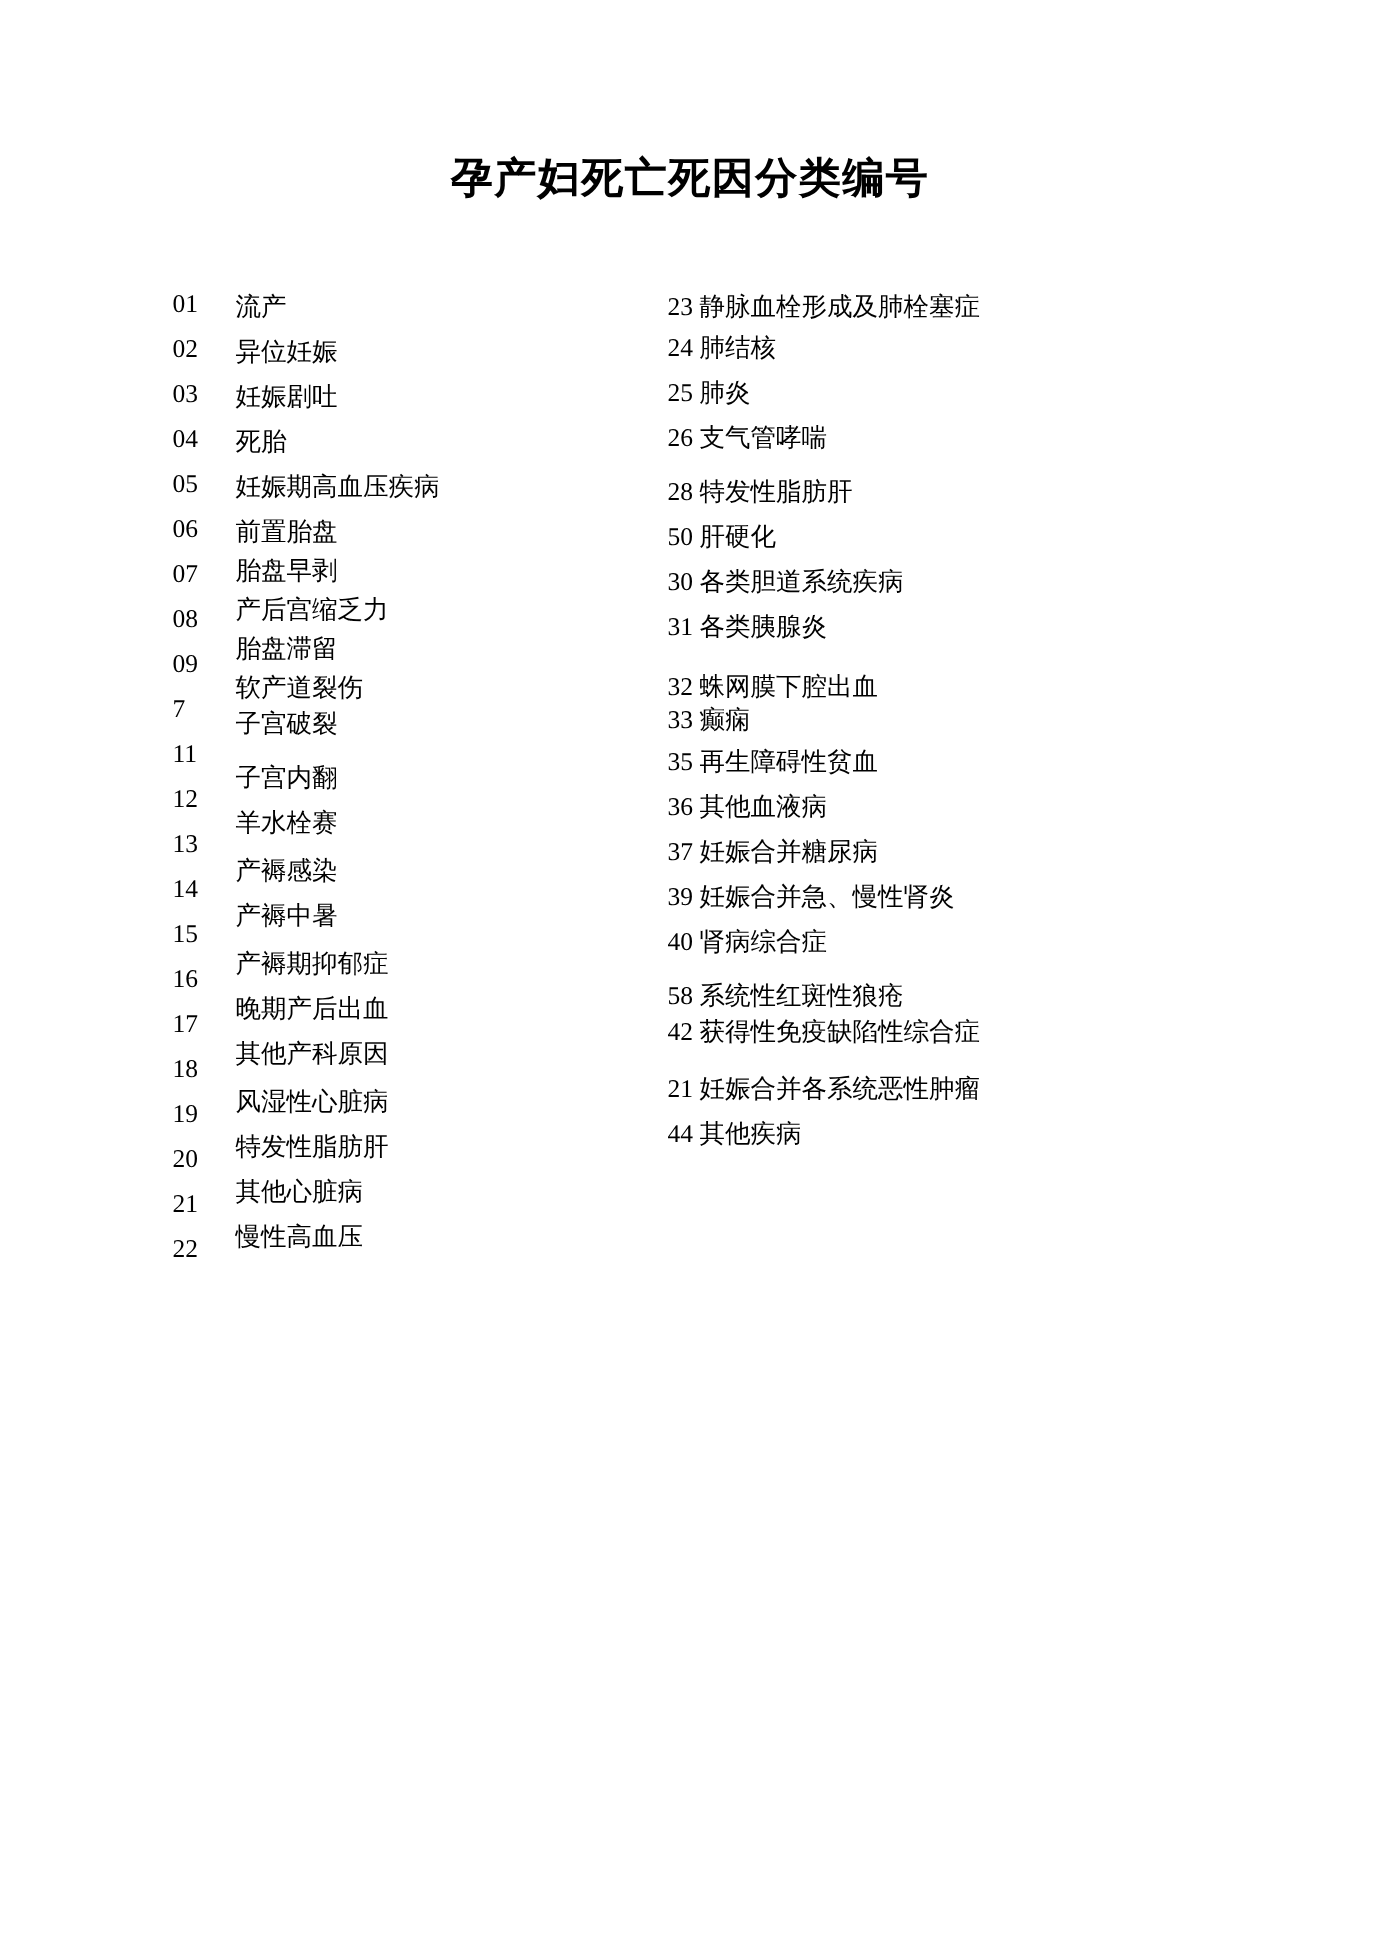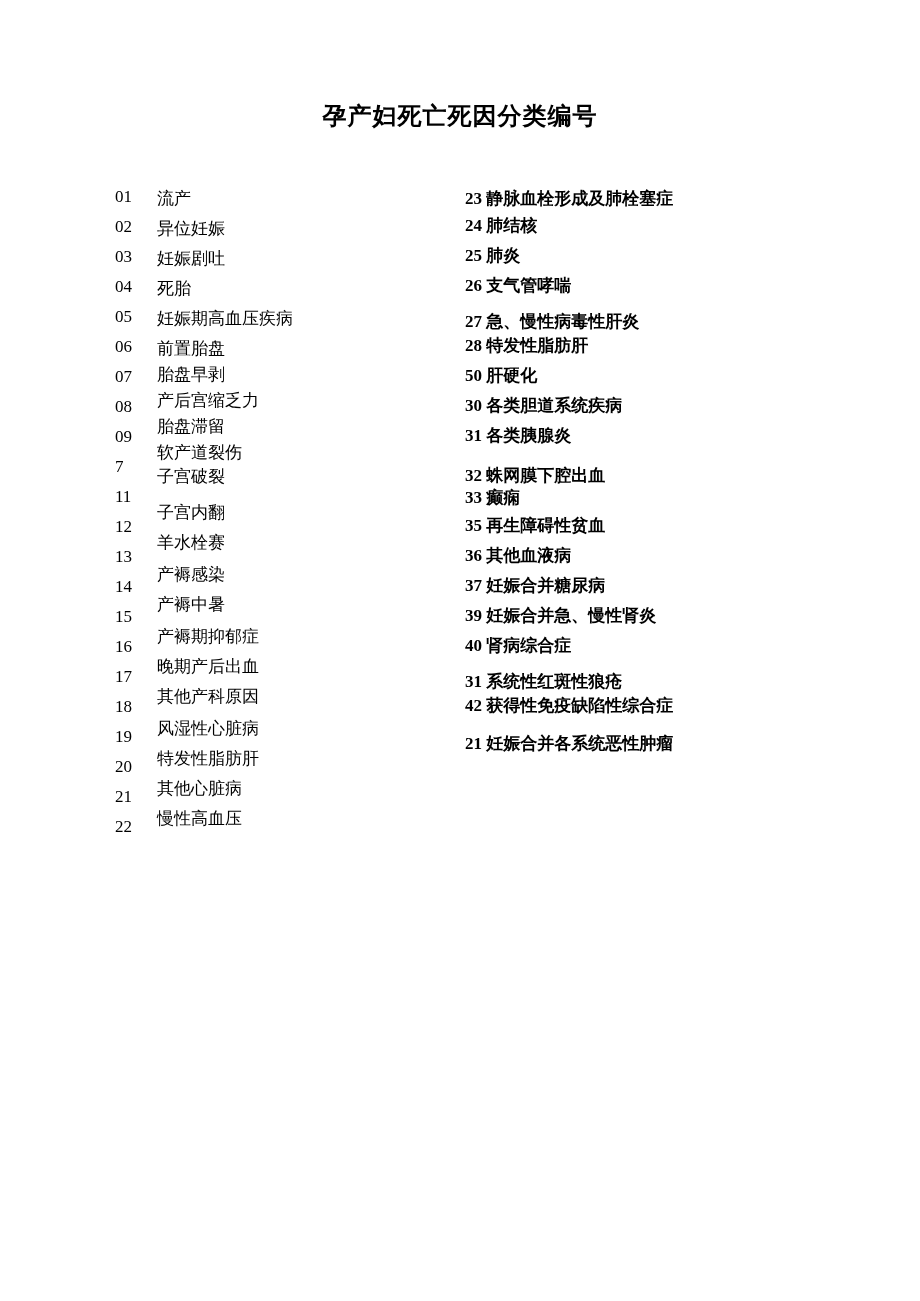--- a/index.html
+++ b/index.html
@@ -12,48 +12,46 @@
       height: 1301px;
       background: #ffffff;
       font-family: "SimSun", "宋体", serif;
       color: #000000;
     }
     .page {
       padding: 100px 115px 0 115px;
     }
     .title {
       text-align: center;
-      font-size: 24px;
+      font-size: 28px;
       font-weight: bold;
       font-family: "SimHei", "黑体", sans-serif;
       margin-bottom: 55px;
       letter-spacing: 1px;
     }
     .columns {
       display: flex;
-      gap: 20px;
     }
     .col-left {
       width: 330px;
     }
     .col-right {
       flex: 1;
       padding-left: 0px;
     }
     .item-num {
       width: 42px;
       font-size: 17px;
       font-family: "Times New Roman", serif;
     }
     .item-label {
       font-size: 17px;
     }
     .right-item {
       font-size: 17px;
-      font-weight: bold;
     }
   </style>
 </head>
 <body>
 
 <div class="page">
   <h1 class="title">孕产妇死亡死因分类编号</h1>
 
   <div class="columns">
 
@@ -108,31 +106,31 @@
           <div class="item-label" style="height:30px;padding-top:12px">慢性高血压</div>
         </div>
       </div>
     </div>
 
     <div class="col-right">
       <div class="right-item" style="height:27px">23 静脉血栓形成及肺栓塞症</div>
       <div class="right-item" style="height:30px">24 肺结核</div>
       <div class="right-item" style="height:30px">25 肺炎</div>
       <div class="right-item" style="height:36px">26 支气管哮喘</div>
-      <div class="right-item" style="height:24px">27 急、慢性病毒性肝炎</div>
       <div class="right-item" style="height:30px">28 特发性脂肪肝</div>
       <div class="right-item" style="height:30px">50 肝硬化</div>
       <div class="right-item" style="height:30px">30 各类胆道系统疾病</div>
       <div class="right-item" style="height:40px">31 各类胰腺炎</div>
       <div class="right-item" style="height:22px">32 蛛网膜下腔出血</div>
       <div class="right-item" style="height:28px">33 癫痫</div>
       <div class="right-item" style="height:30px">35 再生障碍性贫血</div>
       <div class="right-item" style="height:30px">36 其他血液病</div>
       <div class="right-item" style="height:30px">37 妊娠合并糖尿病</div>
       <div class="right-item" style="height:30px">39 妊娠合并急、慢性肾炎</div>
       <div class="right-item" style="height:36px">40 肾病综合症</div>
-      <div class="right-item" style="height:24px">31 系统性红斑性狼疮</div>
+      <div class="right-item" style="height:24px">58 系统性红斑性狼疮</div>
       <div class="right-item" style="height:38px">42 获得性免疫缺陷性综合症</div>
       <div class="right-item" style="height:30px">21 妊娠合并各系统恶性肿瘤</div>
+      <div class="right-item" style="height:30px">44 其他疾病</div>
     </div>
 
   </div>
 </div>
 
 </body></html>

